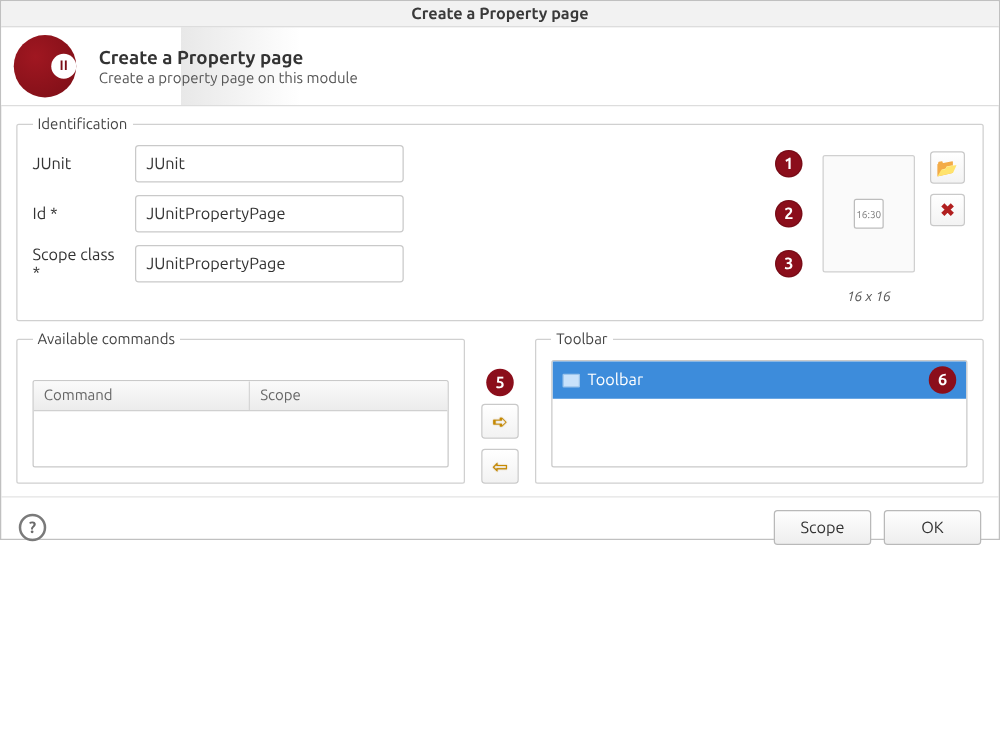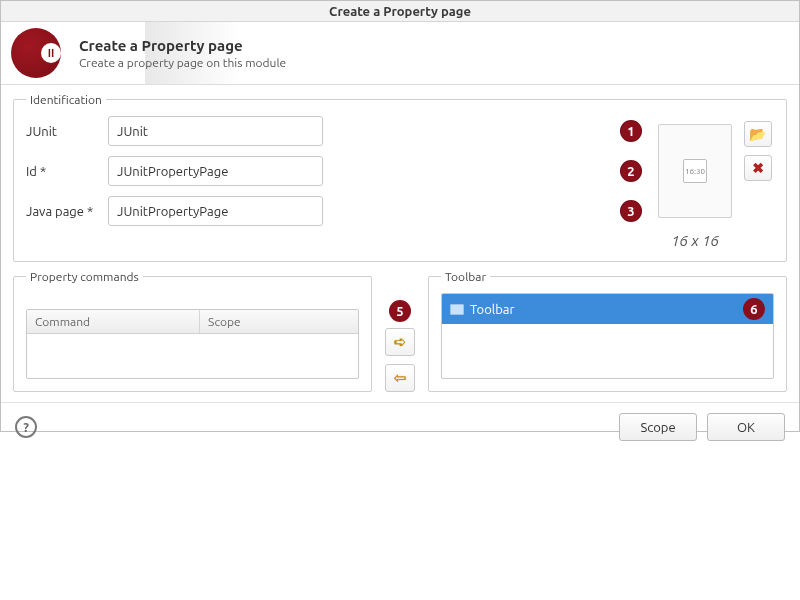--- a/index.html
+++ b/index.html
@@ -21,21 +21,21 @@
 fieldset.group > legend { font-size: 12px; color: #444; padding: 0 4px; }
 
 .ident-row { display: grid; grid-template-columns: 72px 1fr 74px 32px; column-gap: 10px; row-gap: 10px; align-items: center; }
 .ident-row label { font-size: 13px; color: #333; }
 .ident-row input[type=text] { height: 30px; border: 1px solid #c9c9c9; border-radius: 3px; padding: 0 34px 0 8px; font-size: 13px; color: #333; background: #fff; }
 .input-wrap { position: relative; }
 .badge { position: absolute; right: 6px; top: 50%; transform: translateY(-50%); width: 22px; height: 22px; border-radius: 50%; background: #8B0E1B; color: #fff; font-weight: 700; font-size: 13px; display: flex; align-items: center; justify-content: center; box-shadow: 0 0 0 1px rgba(0,0,0,0.15) inset; }
 
 .image-box { grid-row: 1 / span 3; grid-column: 3; width: 74px; height: 94px; border: 1px solid #d0d0d0; border-radius: 2px; display: flex; align-items: center; justify-content: center; background: #fafafa; }
 .image-box .thumb { width: 24px; height: 24px; border: 1px solid #bdbdbd; background: #fff; border-radius: 2px; display:flex; align-items:center; justify-content:center; font-size:8px; color:#7a7a7a; }
-.size-label { grid-column: 3; text-align: center; font-style: italic; font-size: 15px; color: #555; margin-top: -4px; }
+.size-label { grid-column: 3; text-align: center; font-style: italic; font-size: 11px; color: #555; margin-top: -4px; }
 
 .side-btns { grid-row: 1 / span 2; grid-column: 4; display: flex; flex-direction: column; gap: 8px; align-items: center; justify-content: flex-start; }
 .icon-btn { width: 28px; height: 26px; border: 1px solid #c9c9c9; border-radius: 3px; background: linear-gradient(#ffffff,#f3f3f3); display:flex; align-items:center; justify-content:center; cursor:pointer; font-size: 14px; }
 .folder-glyph { color:#D98A00; }
 .x-glyph { color:#b11f1f; font-weight:700; }
 
 .lists-row { flex:1; display: grid; grid-template-columns: 1fr 40px 1fr; gap: 8px; min-height: 0; }
 
 fieldset.listgroup { display:flex; flex-direction:column; min-height:0; }
 .table { flex:1; border: 1px solid #c9c9c9; border-radius:2px; overflow:hidden; display:flex; flex-direction:column; background:#fff;margin-top:16px; }
@@ -108,33 +108,33 @@
               <span class="x-glyph">✖</span>
             </button>
         </div>
 
         <label>Id *</label>
         <div class="input-wrap">
           <input type="text" value="JUnitPropertyPage" style="">
           <span class="badge">2</span>
         </div>
 
-        <label>Java page *</label>
+        <label>Scope class *</label>
         <div class="input-wrap">
           <input type="text" value="JUnitPropertyPage" style="">
           <span class="badge">3</span>
         </div>
 
         <div class="size-label">16 x 16</div>
       </div>
     </fieldset>
 
     <div class="lists-row">
       <fieldset class="group listgroup">
-        <legend>Property commands</legend>
+        <legend>Available commands</legend>
         <div class="table">
           <div class="thead">
             <div class="cell c1">Command</div>
             <div class="cell c2">Scope</div>
           </div>
         </div>
       </fieldset>
 
       <div class="mid-btns">
         <span class="mid-badge">5</span>

